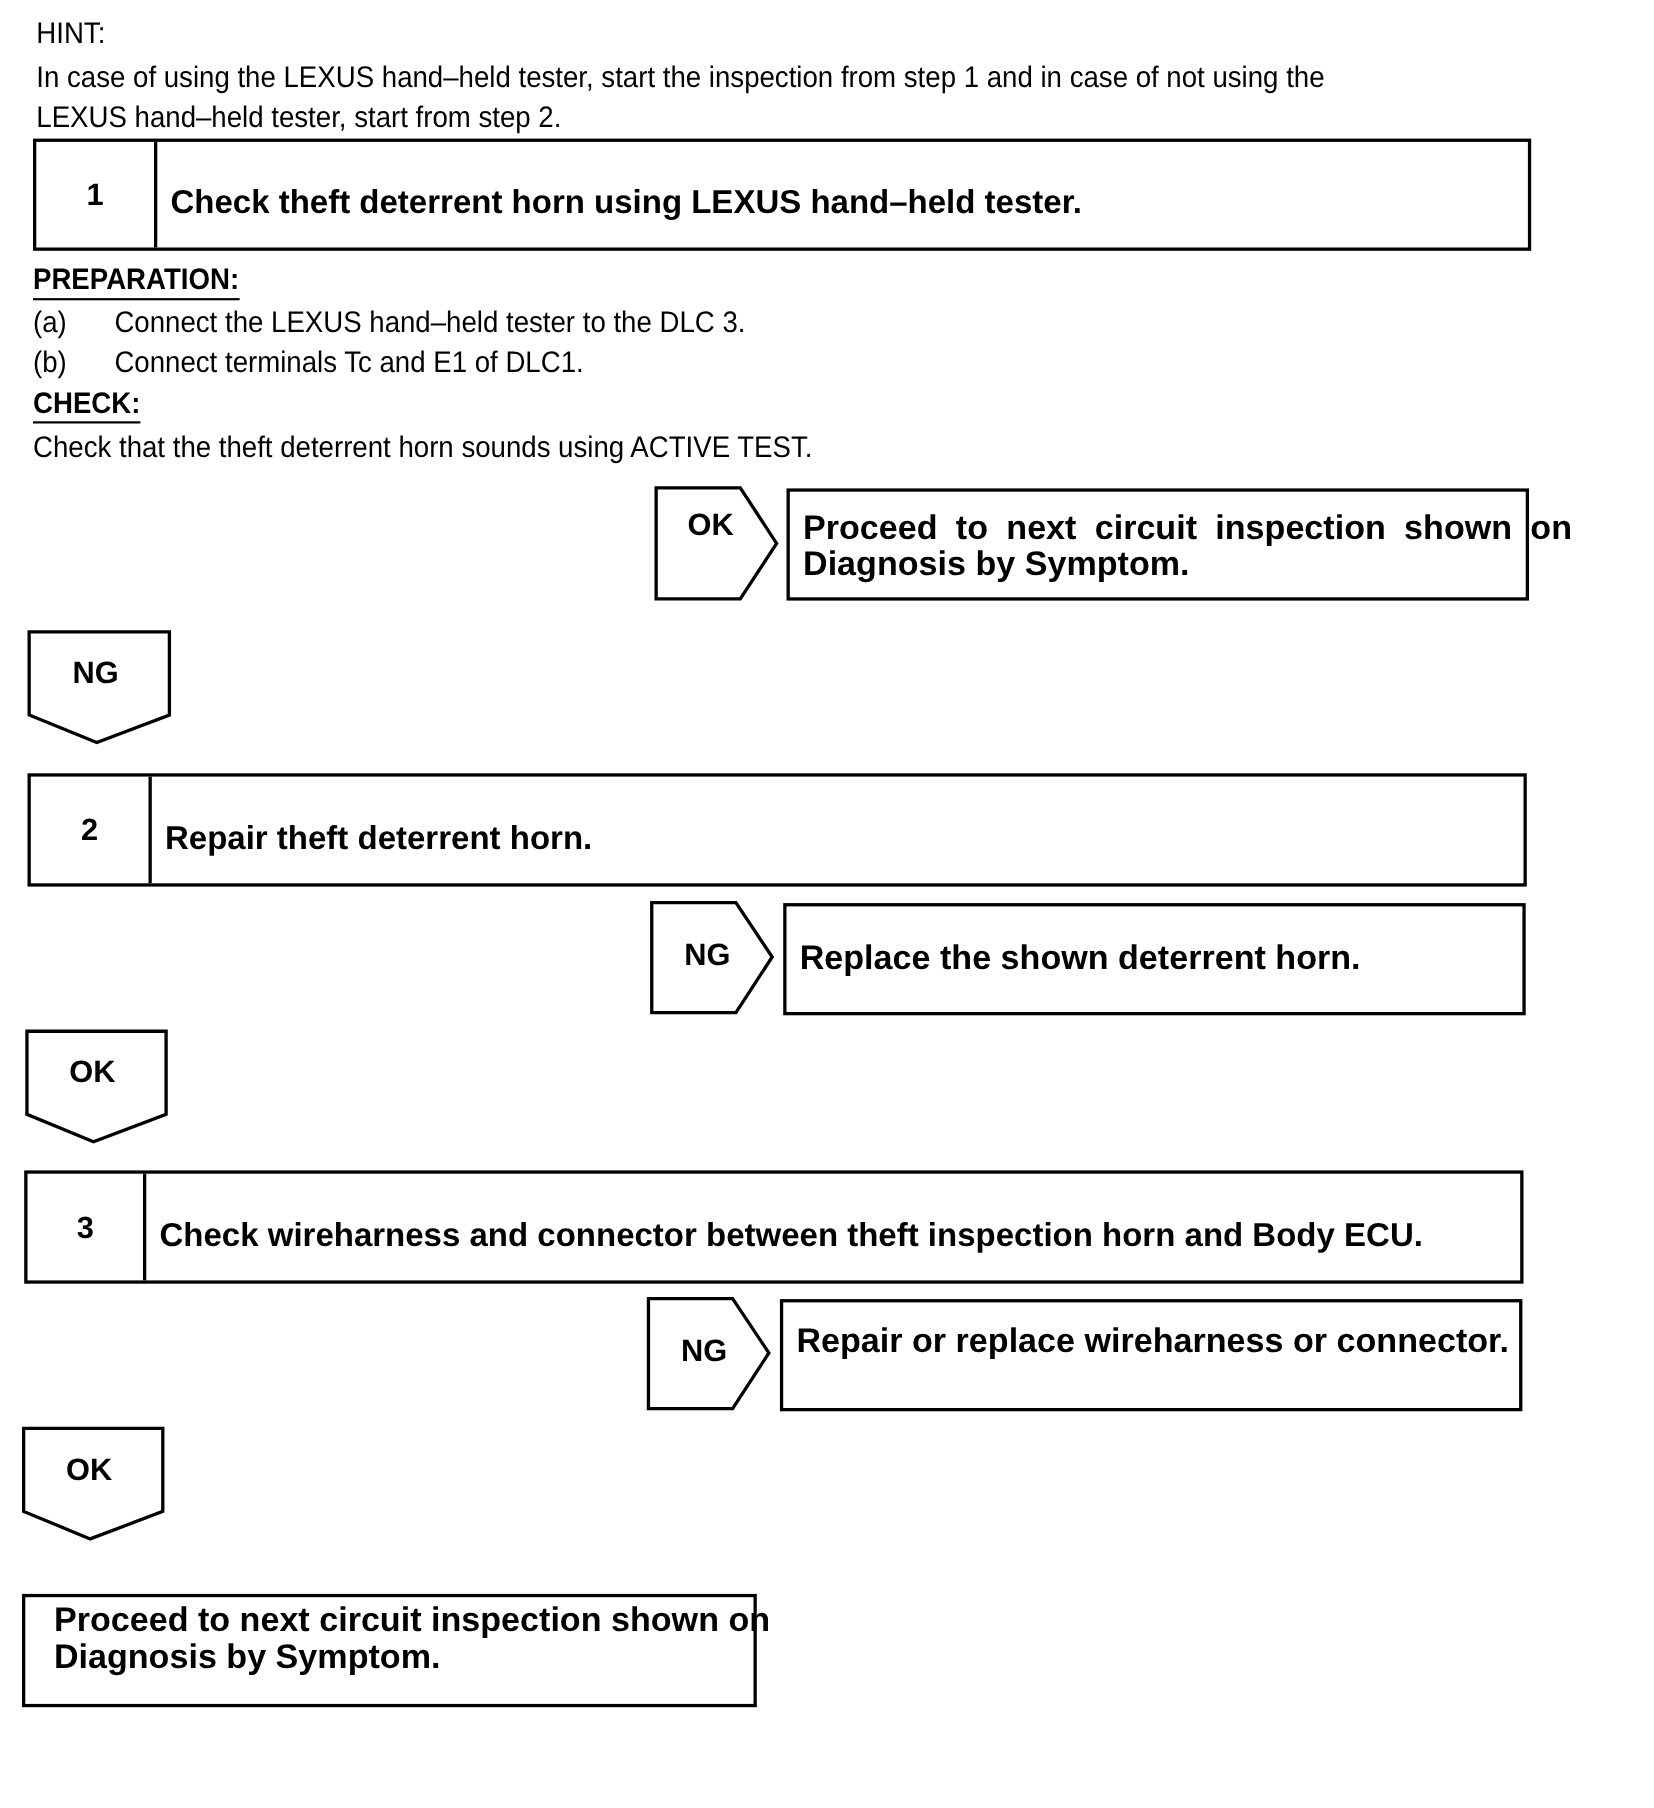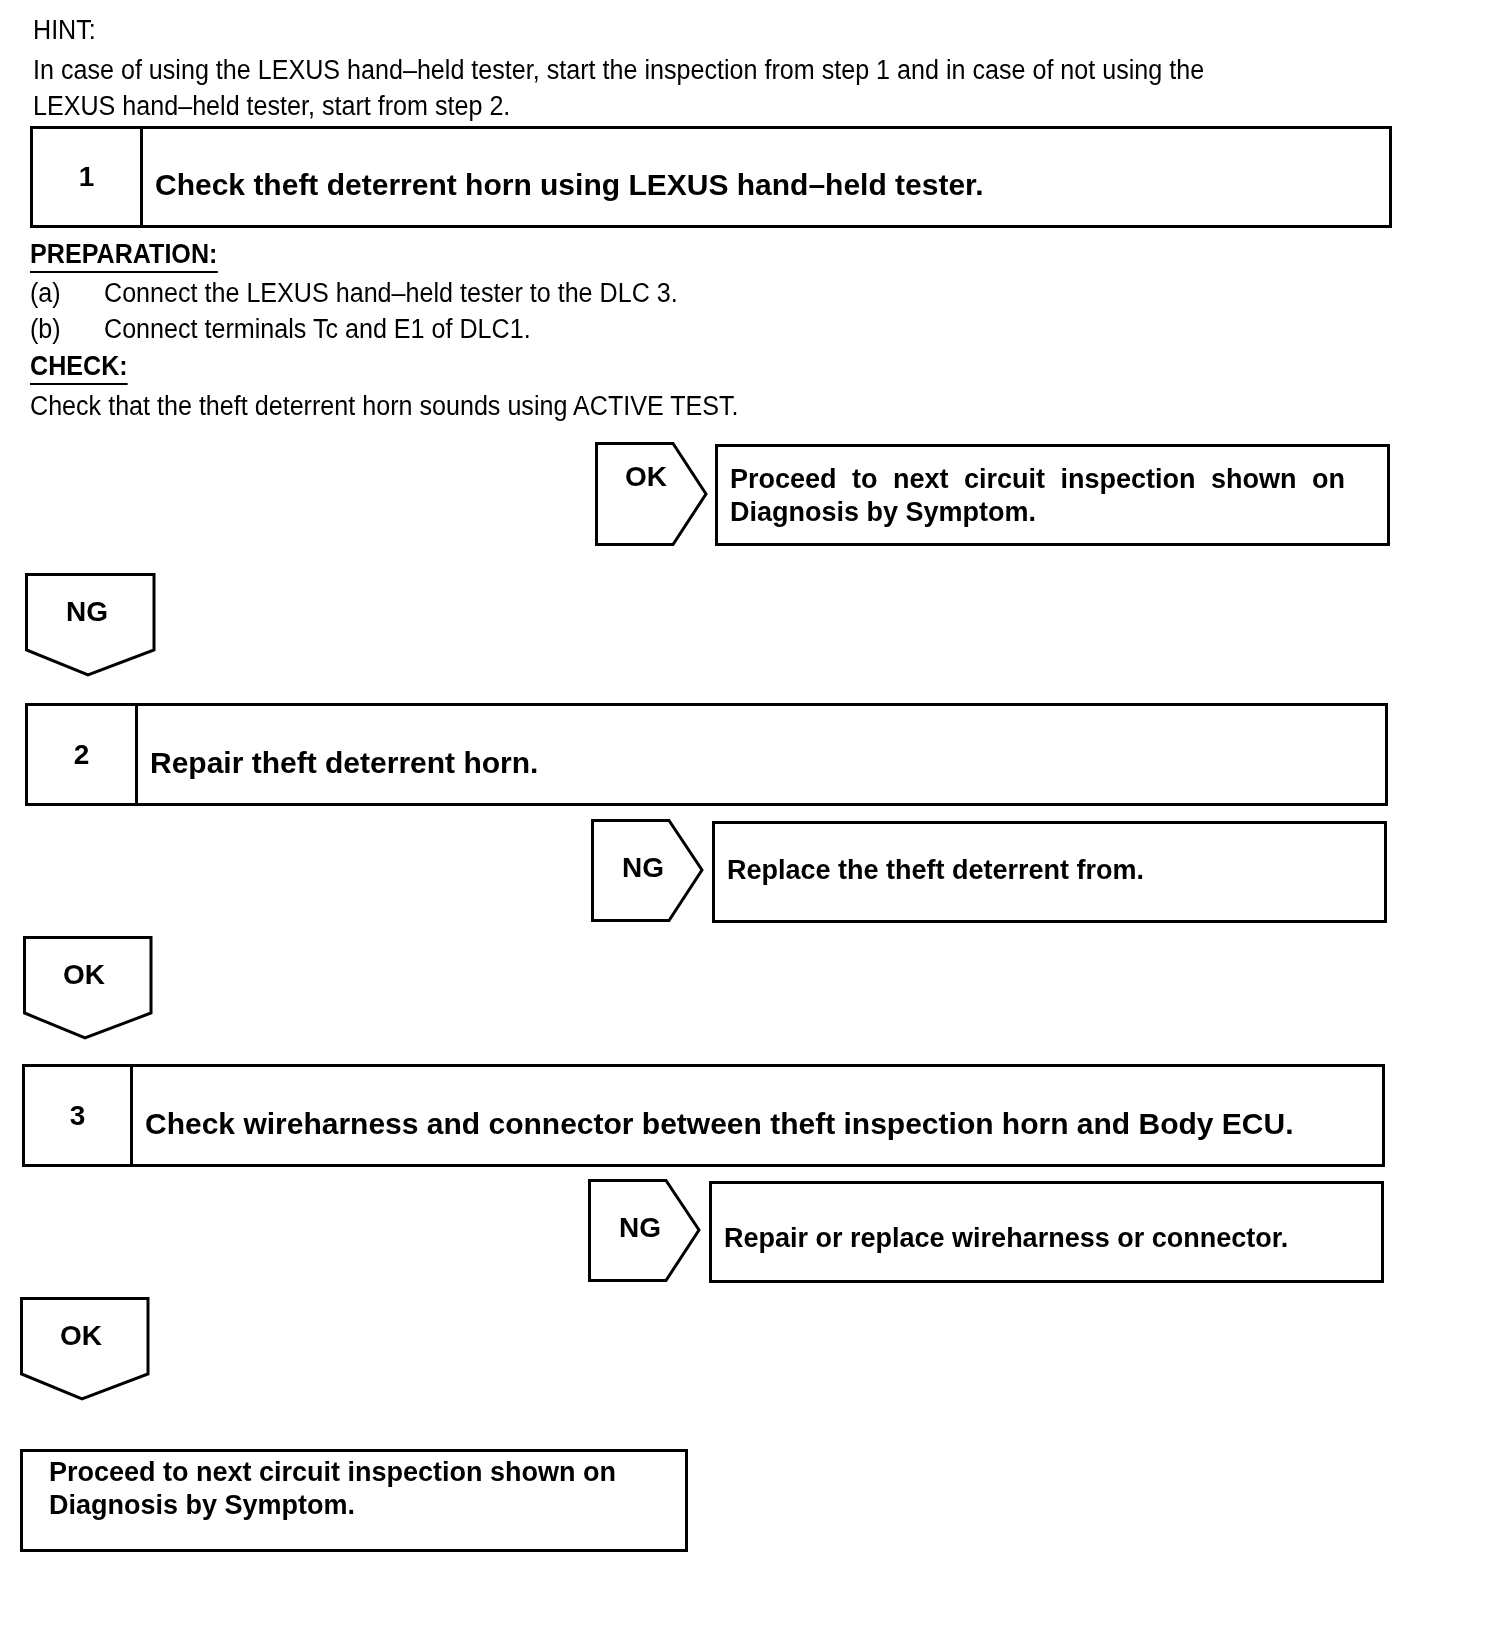--- a/index.html
+++ b/index.html
@@ -39,21 +39,21 @@
     white-space: nowrap;
     margin-top: 16px;
   }
 
   
   .result {
     position: absolute;
     border: 3px solid #000;
     background: #fff;
     font-weight: bold;
-    font-size: 27px;
+    font-size: 31px;
     line-height: 33px;
     padding: 14px 12px;
   }
 
   
   .tag { position: absolute; padding-left: 26px; }
   .tag svg { position: absolute; left: 0; top: 0; overflow: visible; }
   .tag .lbl {
     position: absolute;
     font-weight: bold;
@@ -109,42 +109,42 @@
   <div class="title">Repair theft deterrent horn.</div>
 </div>
 
 <div class="tag" style="left:591px; top:819px; width:120px; height:103px;">
   <svg width="120" height="103">
     <polygon points="1.5,1.5 78,1.5 111,51 78,101.5 1.5,101.5" fill="#fff" stroke="#000" stroke-width="3"></polygon>
   </svg>
   <div class="lbl" style="left:31px; top:32px;">NG</div>
 </div>
 <div class="result" style="left:712px; top:821px; width:675px; height:102px; padding:30px 12px;">
-  <div style="white-space:nowrap;">Replace the theft deterrent from.</div>
+  <div style="white-space:nowrap;">Replace the shown deterrent horn.</div>
 </div>
 
 <div class="tag" style="left:23px; top:936px; width:132px; height:104px;">
   <svg width="132" height="104">
     <polygon points="1.5,1.5 128,1.5 128,77 62,102 1.5,77" fill="#fff" stroke="#000" stroke-width="3"></polygon>
   </svg>
   <div class="lbl" style="left:40px; top:22px;">OK</div>
 </div>
 
 <div class="step" style="left:22px; top:1064px; width:1363px; height:103px;">
   <div class="num" style="width:108px;">3</div>
   <div class="title">Check wireharness and connector between theft inspection horn and Body ECU.</div>
 </div>
 
 <div class="tag" style="left:588px; top:1179px; width:120px; height:103px;">
   <svg width="120" height="103">
     <polygon points="1.5,1.5 78,1.5 111,51 78,101.5 1.5,101.5" fill="#fff" stroke="#000" stroke-width="3"></polygon>
   </svg>
   <div class="lbl" style="left:31px; top:32px;">NG</div>
 </div>
-<div class="result" style="left:709px; top:1181px; width:675px; height:102px; padding:38px 12px;">
+<div class="result" style="left:709px; top:1181px; width:675px; height:102px; padding:18px 12px;">
   <div style="white-space:nowrap;">Repair or replace wireharness or connector.</div>
 </div>
 
 <div class="tag" style="left:20px; top:1297px; width:132px; height:104px;">
   <svg width="132" height="104">
     <polygon points="1.5,1.5 128,1.5 128,77 62,102 1.5,77" fill="#fff" stroke="#000" stroke-width="3"></polygon>
   </svg>
   <div class="lbl" style="left:40px; top:22px;">OK</div>
 </div>
 

